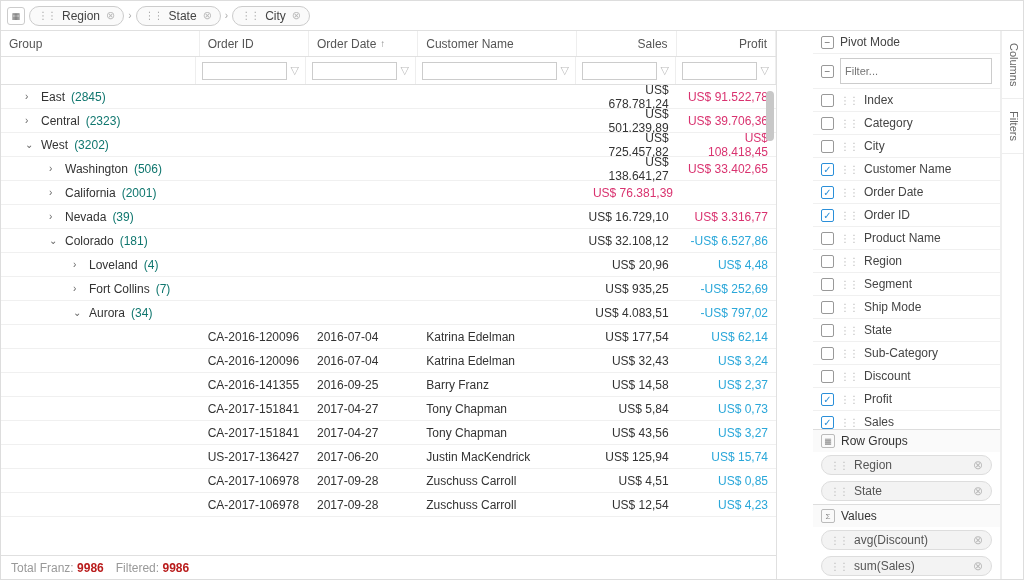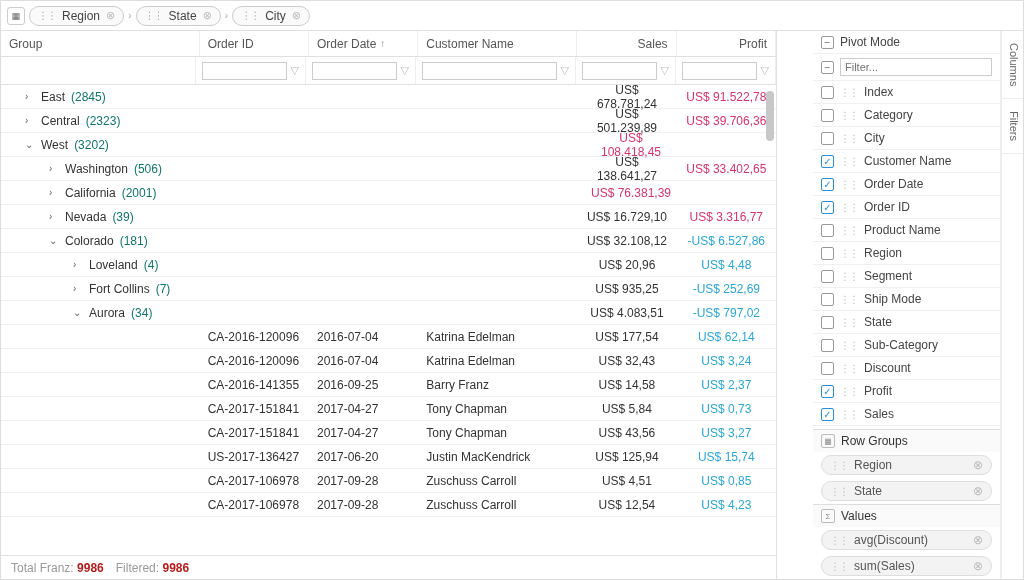--- a/index.html
+++ b/index.html
@@ -22,35 +22,35 @@
 .col-customer { width: 160px; }
 .col-sales { width: 100px; text-align: right; justify-content: flex-end; }
 .col-profit { width: 100px; text-align: right; justify-content: flex-end; }
 .grid-filter-row { display: flex; border-bottom: 1px solid #e0e0e0; height: 28px; align-items: center; }
 .gf-cell { padding: 0 6px; border-right: 1px solid #eee; height: 100%; display: flex; align-items: center; gap: 4px; }
 .gf-input { flex: 1; height: 18px; border: 1px solid #ccc; padding: 0 4px; font-size: 11px; min-width: 0; }
 .gf-funnel { color: #bbb; font-size: 11px; }
 .grid-body { flex: 1; overflow-y: auto; position: relative; }
 .row { display: flex; height: 24px; align-items: center; border-bottom: 1px solid #f0f0f0; }
 .cell { padding: 0 8px; }
-.cell.col-sales, .cell.col-profit { text-align: center; }
+.cell.col-sales, .cell.col-profit { text-align: right; }
 .group-cell { display: flex; align-items: center; gap: 6px; }
 .chev { color: #666; font-size: 10px; width: 10px; display: inline-block; }
 .count { color: #0f766e; }
 .pos { color: #d9326f; }
 .neg { color: #2aa7d9; }
 .status-bar { height: 24px; border-top: 1px solid #e0e0e0; display: flex; align-items: center; padding: 0 10px; color: #999; gap: 12px; }
 .status-bar b { color: #b91c1c; font-weight: 600; }
 .side { width: 210px; display: flex; min-width: 0; }
 .side-inner { flex: 1; display: flex; flex-direction: column; border-right: 1px solid #eee; overflow: hidden; }
 .side-tabs { width: 22px; display: flex; flex-direction: column; border-left: 1px solid #eee; }
 .side-tab { writing-mode: vertical-rl; padding: 12px 3px; font-size: 11px; color: #666; border-bottom: 1px solid #eee; text-align: center; }
 .panel-row { display: flex; align-items: center; gap: 6px; padding: 4px 8px; border-bottom: 1px solid #f0f0f0; color: #444; }
 .panel-row.header { font-weight: 500; }
-.panel-row input.search { flex: 1; height: 18px; border: 1px solid #ccc; padding: 0 4px; font-size: 11px; }
+.panel-row input.search { flex: 1; height: 26px; border: 1px solid #ccc; padding: 0 4px; font-size: 11px; }
 .cb { width: 13px; height: 13px; border: 1px solid #999; border-radius: 2px; display: inline-flex; align-items: center; justify-content: center; font-size: 10px; color: #2a8fd9; background: #fff; }
 .cb.checked { border-color: #2a8fd9; }
 .drag-dots { color: #bbb; font-size: 10px; letter-spacing: -1px; }
 .section-panel { border-top: 1px solid #ddd; }
 .section-title { padding: 4px 8px; display: flex; align-items: center; gap: 6px; background: #fafafa; font-weight: 500; }
 .pill-row { padding: 3px 8px; }
 .pill { display: flex; align-items: center; gap: 6px; padding: 2px 8px; border: 1px solid #ddd; border-radius: 10px; background: #f3f3f3; color: #555; justify-content: space-between; }
 .pill .lf { display: flex; align-items: center; gap: 6px; }
 .pill .x { color: #bbb; }
 .side-scroll { flex: 1; overflow: auto; }
@@ -165,20 +165,21 @@
           </div>
           <div class="row">
             <div class="cell col-group group-cell" style="padding-left:24px">
               <span class="chev">⌄</span>
               <span>West</span> 
               <span class="count">(3202)</span>
             </div>
             <div class="cell col-orderid"></div>
             <div class="cell col-orderdate"></div>
             <div class="cell col-customer"></div>
+            <div class="cell col-sales">US$ 725.457,82</div>
             <div class="cell col-profit pos">US$ 108.418,45</div>
           </div>
           <div class="row">
             <div class="cell col-group group-cell" style="padding-left:48px">
               <span class="chev">›</span>
               <span>Washington</span> 
               <span class="count">(506)</span>
             </div>
             <div class="cell col-orderid"></div>
             <div class="cell col-orderdate"></div>

